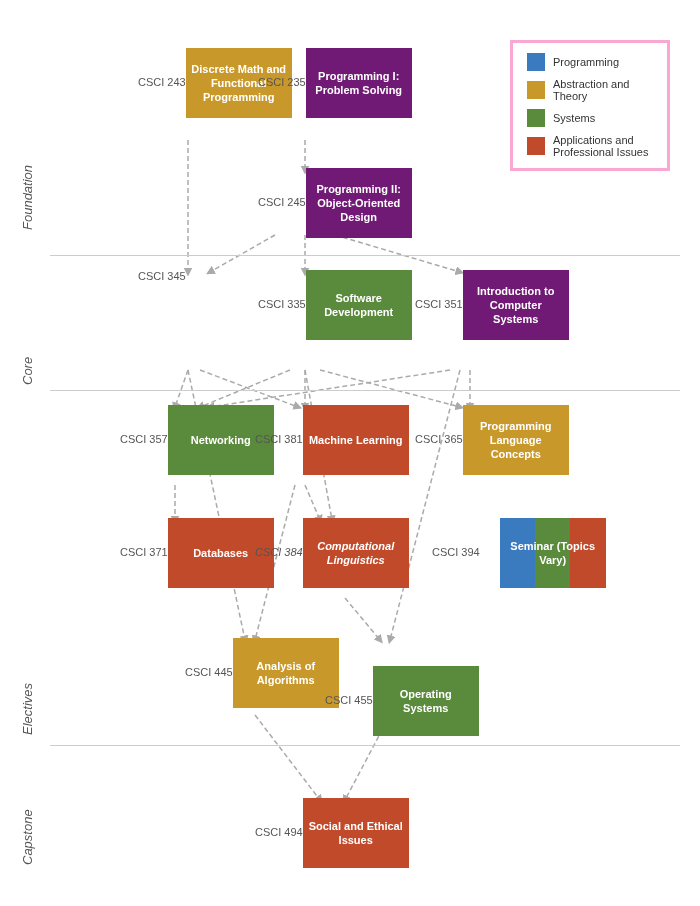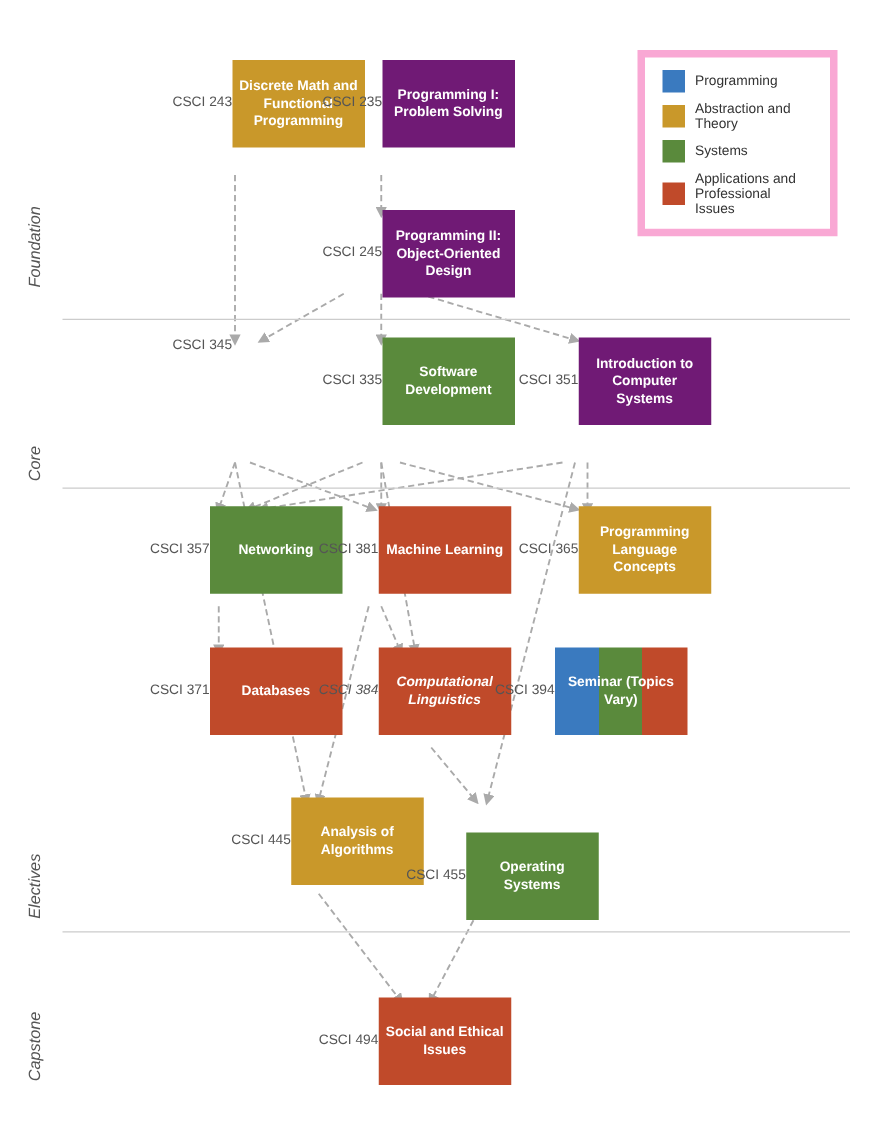--- a/index.html
+++ b/index.html
@@ -16,21 +16,21 @@
       position: relative;
       width: 700px;
       min-height: 906px;
     }
 
     
     .legend {
       position: absolute;
       top: 40px;
       right: 30px;
-      border: 6px solid #f9a8d4;
+      border: 3px solid #f9a8d4;
       padding: 10px 14px;
       background: #fff;
       width: 160px;
     }
     .legend-item {
       display: flex;
       align-items: center;
       margin-bottom: 7px;
       font-size: 11px;
       color: #333;
@@ -271,21 +271,21 @@
     </div>
   </div>
 
   <div class="course" style="left: 255px; top: 518px; font-style: italic;">
     <div class="course-code">CSCI 384</div>
     <div class="course-box color-applications">
       <span>Computational Linguistics</span>
     </div>
   </div>
 
-  <div class="course" style="left: 396px; top: 518px;">
+  <div class="course" style="left: 432px; top: 518px; gap: 20px;">
     <div class="course-code">CSCI 394</div>
     <div class="course-box color-seminar">
       <span>Seminar (Topics Vary)</span>
     </div>
   </div>
 
   <div class="course" style="left: 185px; top: 638px;">
     <div class="course-code">CSCI 445</div>
     <div class="course-box color-abstraction">
       <span>Analysis of Algorithms</span>

